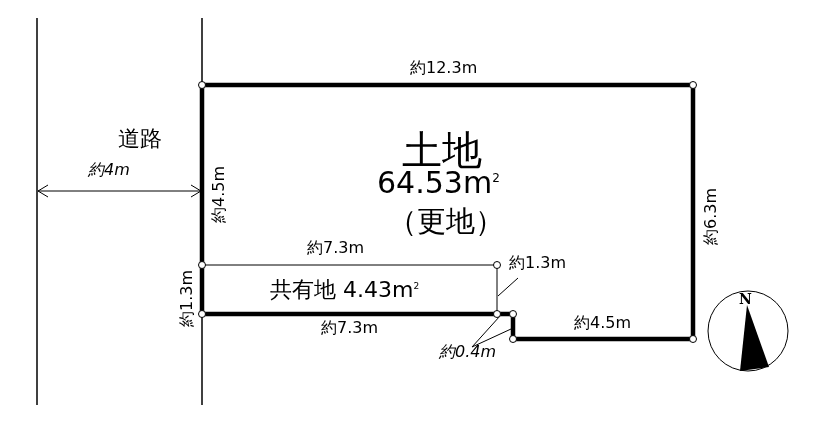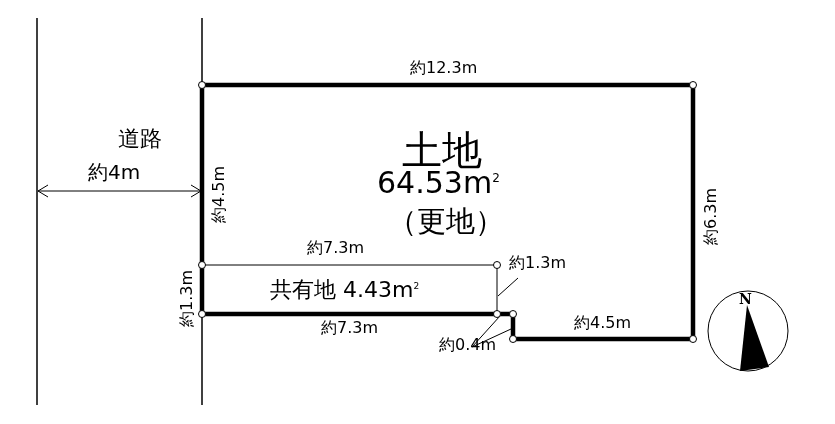--- a/index.html
+++ b/index.html
@@ -46,35 +46,35 @@
     <circle cx="693" cy="339" r="3.5"></circle>
   </g>
 
   <g>
     <circle cx="748" cy="331" r="40" fill="#fff" stroke="#000" stroke-width="1"></circle>
     <polygon points="747,305 740,371 769,367" fill="#000"></polygon>
   </g>
 </svg>
 
 <div class="lbl" style="left:94px;top:128px;font-size:22px;margin-left:24px;">道路</div>
-<div class="lbl" style="left:88px;top:162px;font-size:20px;">約4m</div>
+<div class="lbl" style="left:88px;top:162px;font-size:16px;font-style:italic;">約4m</div>
 
 <div class="lbl" style="left:402px;top:130px;font-size:40px;">土地</div>
 <div class="lbl" style="left:377px;top:168px;font-size:30px;text-align:right;">
   <span>64.53</span><span>m</span><sup style="font-size:12px;">2</sup>
 </div>
 <div class="lbl" style="left:388px;top:207px;font-size:29px;">（更地）</div>
 
 <div class="lbl" style="left:270px;top:279px;font-size:22px;">
   <span>共有地</span>&nbsp;<span>4.43</span><span>m</span><sup style="font-size:9px;">2</sup>
 </div>
 
 <div class="lbl sm" style="left:410px;top:60px;">約12.3m</div>
 <div class="lbl sm vert" style="left:188px;top:184px;width:62px;">約4.5m</div>
 <div class="lbl sm vert" style="left:156px;top:288px;width:62px;">約1.3m</div>
 <div class="lbl sm vert" style="left:680px;top:206px;width:62px;">約6.3m</div>
 <div class="lbl sm" style="left:307px;top:240px;">約7.3m</div>
 <div class="lbl sm" style="left:321px;top:320px;">約7.3m</div>
 <div class="lbl sm" style="left:509px;top:255px;">約1.3m</div>
-<div class="lbl sm" style="left:439px;top:337px;">約0.4m</div>
+<div class="lbl sm" style="left:439px;top:344px;font-style:italic;">約0.4m</div>
 <div class="lbl sm" style="left:574px;top:315px;">約4.5m</div>
 
 <div class="lbl" style="left:739px;top:292px;font-size:14px;font-weight:bold;font-family:'DejaVu Serif',serif;">N</div>
 
 </body></html>

